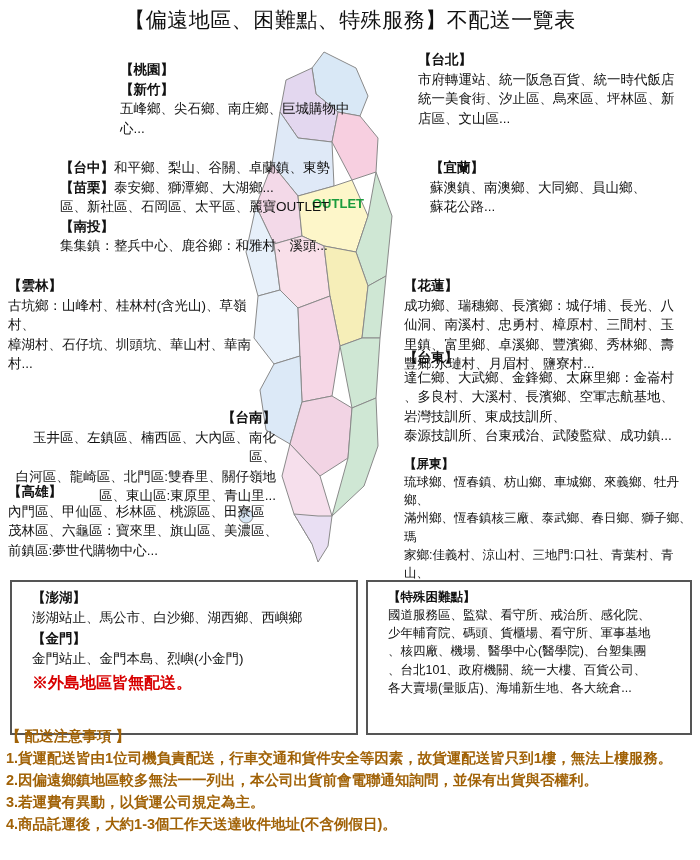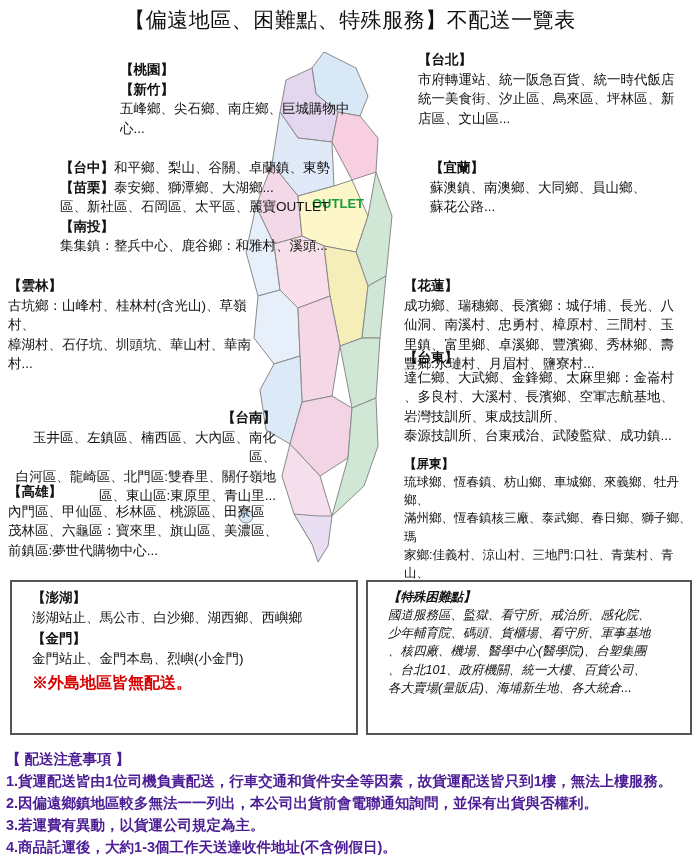--- a/index.html
+++ b/index.html
@@ -58,26 +58,26 @@
   .box .hd { font-weight: bold; }
   .warn {
     color: #d80000;
     font-weight: bold;
     font-size: 16px;
     margin-top: 2px;
   }
 
   .notes {
     position: absolute;
-    left: 6px; top: 748px;
+    left: 6px; top: 725px;
     width: 688px;
     font-size: 14.5px;
     line-height: 1.52;
     font-weight: bold;
-    color: #4c1d95;
+    color: #a16207;
   }
   .notes p { margin: 0; }
 
   .outlet-tag {
     position: absolute;
     font-size: 13px;
     font-weight: bold;
     color: #1a9c3c;
   }
 </style>
@@ -187,21 +187,21 @@
   </div>
 
   <div class="box" style="left:10px; top:580px; width:348px; height:155px;">
     <div><span class="hd">【澎湖】</span></div>
     <div><span class="bd">澎湖站止、馬公市、白沙鄉、湖西鄉、西嶼鄉</span></div>
     <div><span class="hd">【金門】</span></div>
     <div><span class="bd">金門站止、金門本島、烈嶼(小金門)</span></div>
     <div class="warn">※外島地區皆無配送。</div>
   </div>
 
-  <div class="box" style="left:366px; top:580px; width:326px; height:155px; font-size:12.5px; line-height:1.45;font-style:italic;">
+  <div class="box" style="left:366px; top:580px; width:326px; height:155px; font-size:12.5px; line-height:1.45;">
     <div><span class="hd">【特殊困難點】</span></div>
     <div><span class="bd">國道服務區、監獄、看守所、戒治所、感化院、</span></div>
     <div><span class="bd">少年輔育院、碼頭、貨櫃場、看守所、軍事基地</span></div>
     <div><span class="bd">、核四廠、機場、醫學中心(醫學院)、台塑集團</span></div>
     <div><span class="bd">、台北101、政府機關、統一大樓、百貨公司、</span></div>
     <div><span class="bd">各大賣場(量販店)、海埔新生地、各大統倉...</span></div>
   </div>
 
   <div class="notes">
     <p>【 配送注意事項 】</p>

